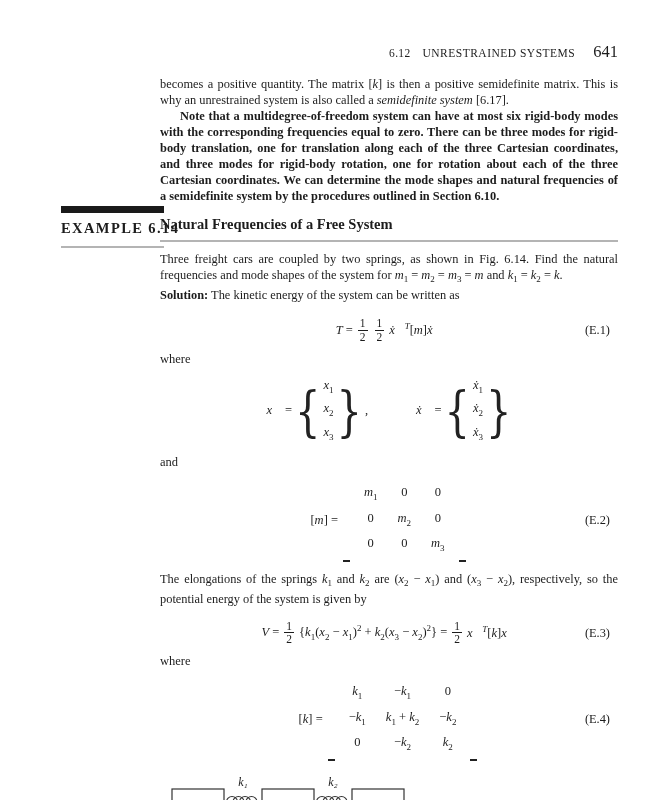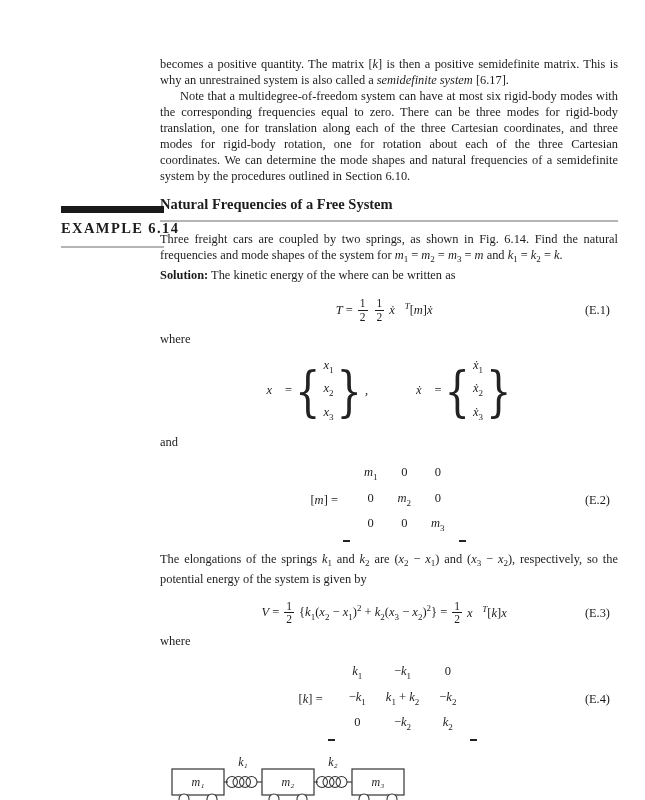--- a/index.html
+++ b/index.html
@@ -7,21 +7,21 @@
         font-family:"Liberation Serif",serif;overflow:hidden;}
   .content{position:absolute;left:160px;top:42px;width:458px;}
   
   .runhead{display:flex;justify-content:flex-end;align-items:baseline;}
   .rh-sec{font-size:11.5px;letter-spacing:.3px;}
   .rh-title{font-size:11.5px;letter-spacing:.5px;margin-left:12px;}
   .rh-page{font-size:16.5px;margin-left:18px;}
   
   p.body{font-size:12.4px;line-height:16px;text-align:justify;margin:0;}
   p.first{margin-top:14px;}
-  .indent{text-indent:20px;}
+  .indent{text-indent:20px;font-weight:bold;}
   
   .exblock{position:absolute;left:61px;top:206px;width:103px;text-align:right;}
   .exbar{height:7px;background:#1a1a1a;}
   .exlabel{font-size:14.5px;font-weight:bold;letter-spacing:1.4px;margin-top:7px;white-space:nowrap;}
   .exrule{height:2px;background:#b4b4b4;margin-top:9px;}
   
   .sechead{font-size:14.5px;font-weight:bold;margin-top:12px;}
   .colrule{height:2px;background:#b4b4b4;margin:7px 0 9px 0;}
   .soln{margin-top:11px;}
   
@@ -58,29 +58,34 @@
 <div class="page">
 
   <div class="exblock">
     <div class="exbar"></div>
     <div class="exlabel">EXAMPLE 6.14</div>
     <div class="exrule"></div>
   </div>
 
   <div class="content">
 
+    <div class="runhead">
+      <span class="rh-sec">6.12</span>
+      <span class="rh-title">UNRESTRAINED SYSTEMS</span>
+      <span class="rh-page">641</span>
+    </div>
 
     <p class="body first">becomes a positive quantity. The matrix [<i>k</i>] is then a positive semidefinite matrix. This is why an unrestrained system is also called a <i>semidefinite system</i> [6.17].</p>
     <p class="body indent">Note that a multidegree-of-freedom system can have at most six rigid-body modes with the corresponding frequencies equal to zero. There can be three modes for rigid-body translation, one for translation along each of the three Cartesian coordinates, and three modes for rigid-body rotation, one for rotation about each of the three Cartesian coordinates. We can determine the mode shapes and natural frequencies of a semidefinite system by the procedures outlined in Section 6.10.</p>
 
     <div class="sechead">Natural Frequencies of a Free System</div>
     <div class="colrule"></div>
     <p class="body">Three freight cars are coupled by two springs, as shown in Fig. 6.14. Find the natural frequencies and mode shapes of the system for <i>m</i><sub>1</sub> = <i>m</i><sub>2</sub> = <i>m</i><sub>3</sub> = <i>m</i> and <i>k</i><sub>1</sub> = <i>k</i><sub>2</sub> = <i>k</i>.</p>
 
-    <p class="body soln"><b>Solution:</b><span> The kinetic energy of the where can be written as</span></p>
+    <p class="body soln"><b>Solution:</b><span> The kinetic energy of the system can be written as</span></p>
 
     <div class="eqrow" style="margin-top:14px;">
       <span class="eq">
         <span><i>T</i> =</span>
         <span class="frac">
             <span>1</span>
             <span class="den">2</span>
           </span>
         <span class="frac">
             <span>1</span>

